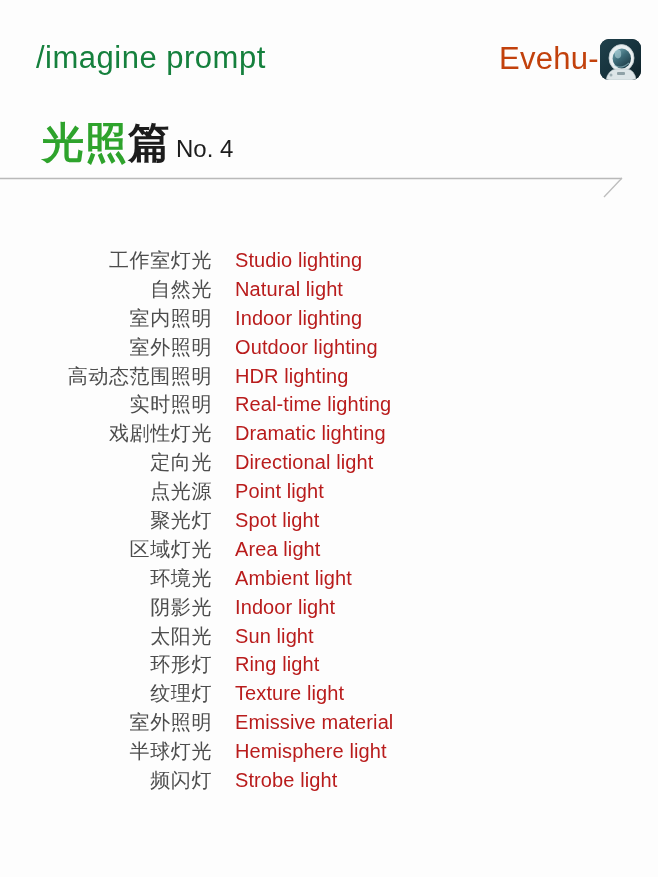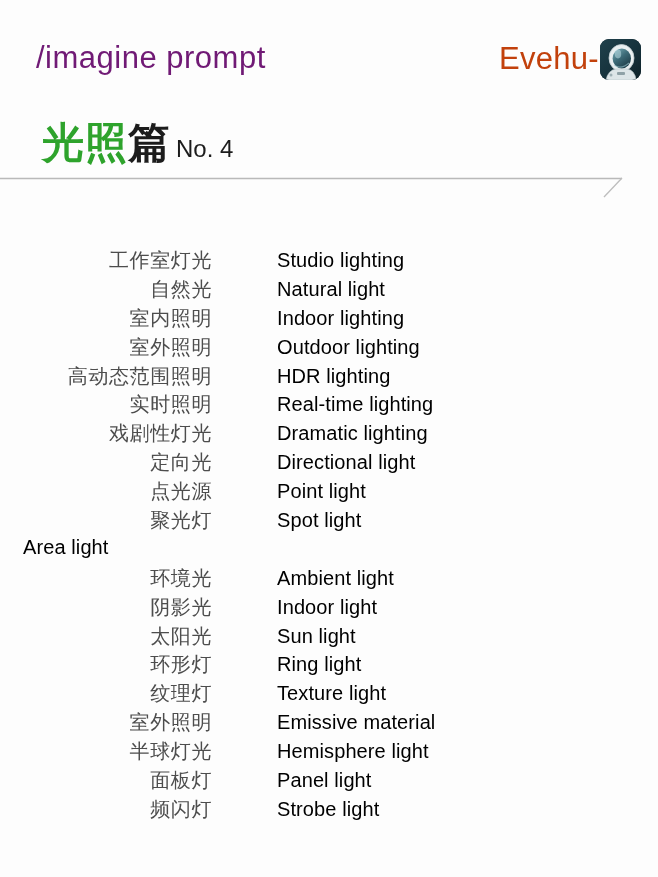--- a/index.html
+++ b/index.html
@@ -22,21 +22,21 @@
     left:0; top:0;
     width:658px; height:100px;
   }
 
   .imagine-prompt {
     position:absolute;
     left:36px; top:40px;
     font-size:31px;
     font-weight:300;
     letter-spacing:0.5px;
-    color:#701a75;
+    color:#15803d;
     white-space:nowrap;
   }
 
   .author-block {
     position:absolute;
     right:17px; top:40px;
     display:flex;
     align-items:center;
     height:38px;
   }
@@ -101,36 +101,35 @@
   .list {
     position:absolute;
     left:0; top:247px;
     width:658px;
   }
 
   .row {
     display:flex;
     align-items:baseline;
     height:28.9px;
-    gap:42px;
   }
 
   .cell-cn {
     width:212px;
     text-align:right;
     font-size:20px;
     color:#4d4d4d;
     letter-spacing:0.6px;
     white-space:nowrap;
   }
 
   .cell-en {
     padding-left:23px;
     font-size:20px;
-    color:#000000;
+    color:#b91c1c;
     letter-spacing:0.1px;
     white-space:nowrap;
   }
 </style>
 </head>
 <body>
 
 <div class="header">
 
   <div class="imagine-prompt">/imagine  prompt</div>
@@ -221,20 +220,21 @@
   </div>
   <div class="row">
     <span class="cell-cn">点光源</span>
     <span class="cell-en">Point light</span>
   </div>
   <div class="row">
     <span class="cell-cn">聚光灯</span>
     <span class="cell-en">Spot light</span>
   </div>
   <div class="row">
+    <span class="cell-cn">区域灯光</span>
     <span class="cell-en">Area light</span>
   </div>
   <div class="row">
     <span class="cell-cn">环境光</span>
     <span class="cell-en">Ambient light</span>
   </div>
   <div class="row">
     <span class="cell-cn">阴影光</span>
     <span class="cell-en">Indoor light</span>
   </div>
@@ -252,21 +252,17 @@
   </div>
   <div class="row">
     <span class="cell-cn">室外照明</span>
     <span class="cell-en">Emissive material</span>
   </div>
   <div class="row">
     <span class="cell-cn">半球灯光</span>
     <span class="cell-en">Hemisphere light</span>
   </div>
   <div class="row">
-    <span class="cell-cn">面板灯</span>
-    <span class="cell-en">Panel light</span>
-  </div>
-  <div class="row">
     <span class="cell-cn">频闪灯</span>
     <span class="cell-en">Strobe light</span>
   </div>
 
 </div>
 
 </body></html>

